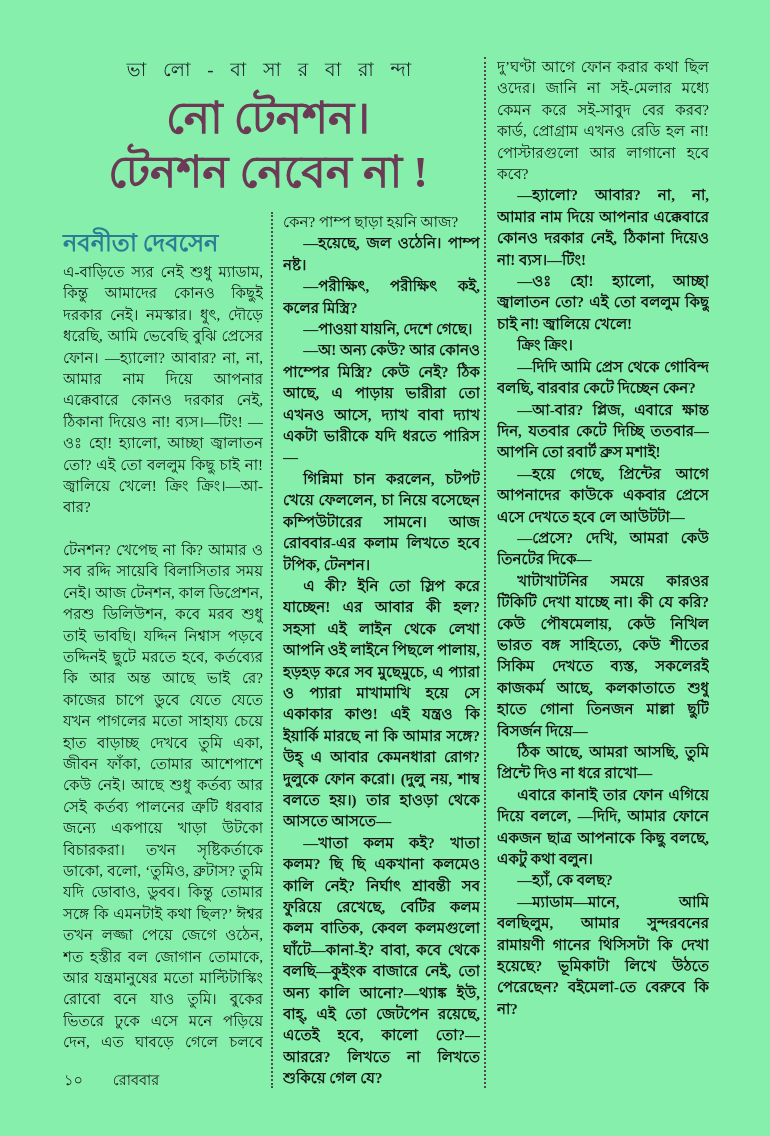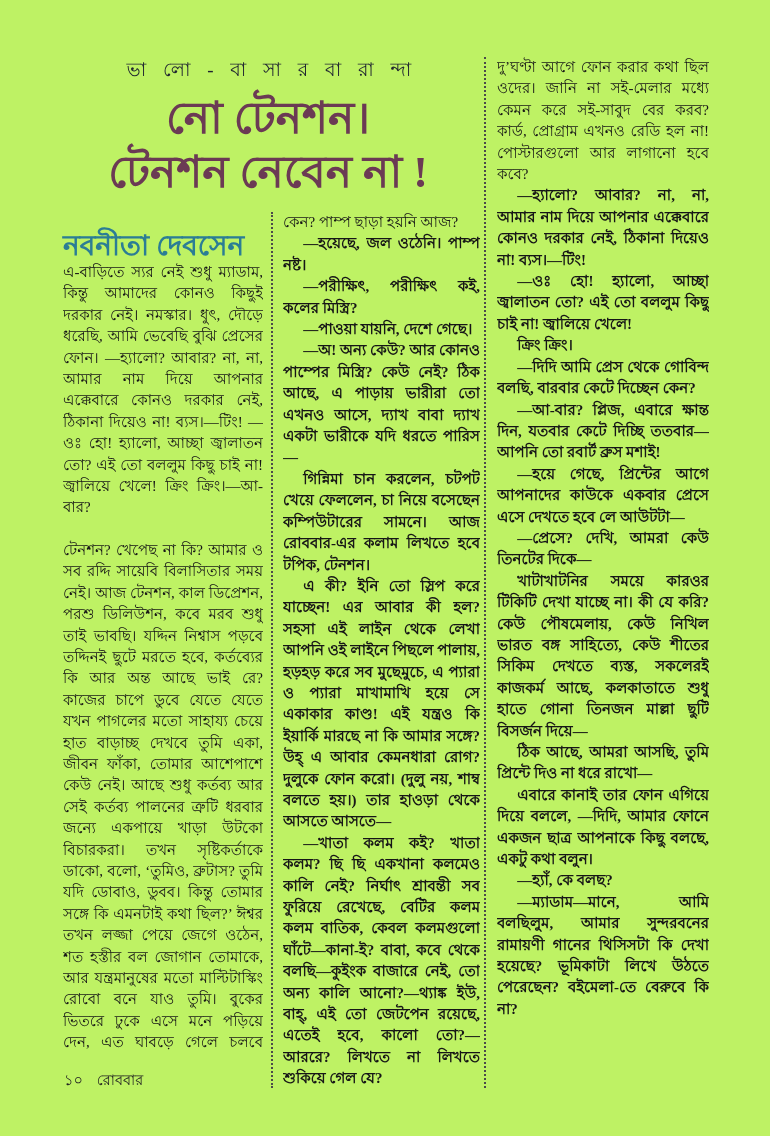--- a/index.html
+++ b/index.html
@@ -3,35 +3,35 @@
 <meta charset="utf-8">
 <style>
   html,body{margin:0;padding:0;}
   body{
     width:770px;height:1136px;
     background:#fdfdfc;
     font-family:"Liberation Serif","DejaVu Serif",serif;
     color:#1a1a1a;
     overflow:hidden;
   }
-  .page{position:relative;width:770px;height:1136px;background:#bef264;}
+  .page{position:relative;width:770px;height:1136px;background:#86efac;}
 
   .tagline{
     position:absolute;left:63px;top:55px;width:418px;
     text-align:center;font-size:19px;letter-spacing:6px;
     color:#1f2430;white-space:nowrap;
   }
   .title{
     position:absolute;left:49px;top:92px;width:438px;
     text-align:center;font-size:44px;line-height:54px;
     font-weight:600;color:#6b3a54;
   }
   .author{
     position:absolute;left:63px;top:224px;
-    font-size:28px;font-weight:600;color:#2b7d95;text-align:right;
+    font-size:24px;font-weight:600;color:#2b7d95;text-align:right;
   }
 
   .col{
     position:absolute;
     font-size:15px;line-height:21.4px;
     text-align:justify;overflow:hidden;
     color:#161616;
   }
   .col1{left:63px;top:262px;width:200px;height:790px;}
   .col2{left:283px;top:212px;width:197px;height:876px;}
@@ -45,21 +45,21 @@
     position:absolute;width:0;
     border-left:2px dotted #4a4a4a;
   }
   .vsep1{left:271px;top:212px;height:876px;}
   .vsep2{left:484px;top:57px;height:1031px;}
 
   .footer{
     position:absolute;left:64px;top:1069px;
     font-size:14.5px;color:#222;
   }
-  .footer .mag{margin-left:14px;}
+  .footer .mag{margin-left:30px;}
 </style>
 </head>
 <body>
 
 <div class="page">
 
   <div class="tagline">ভা লো - বা সা র  বা রা ন্দা</div>
 
   <div class="title">
     <div>নো টেনশন।</div>

